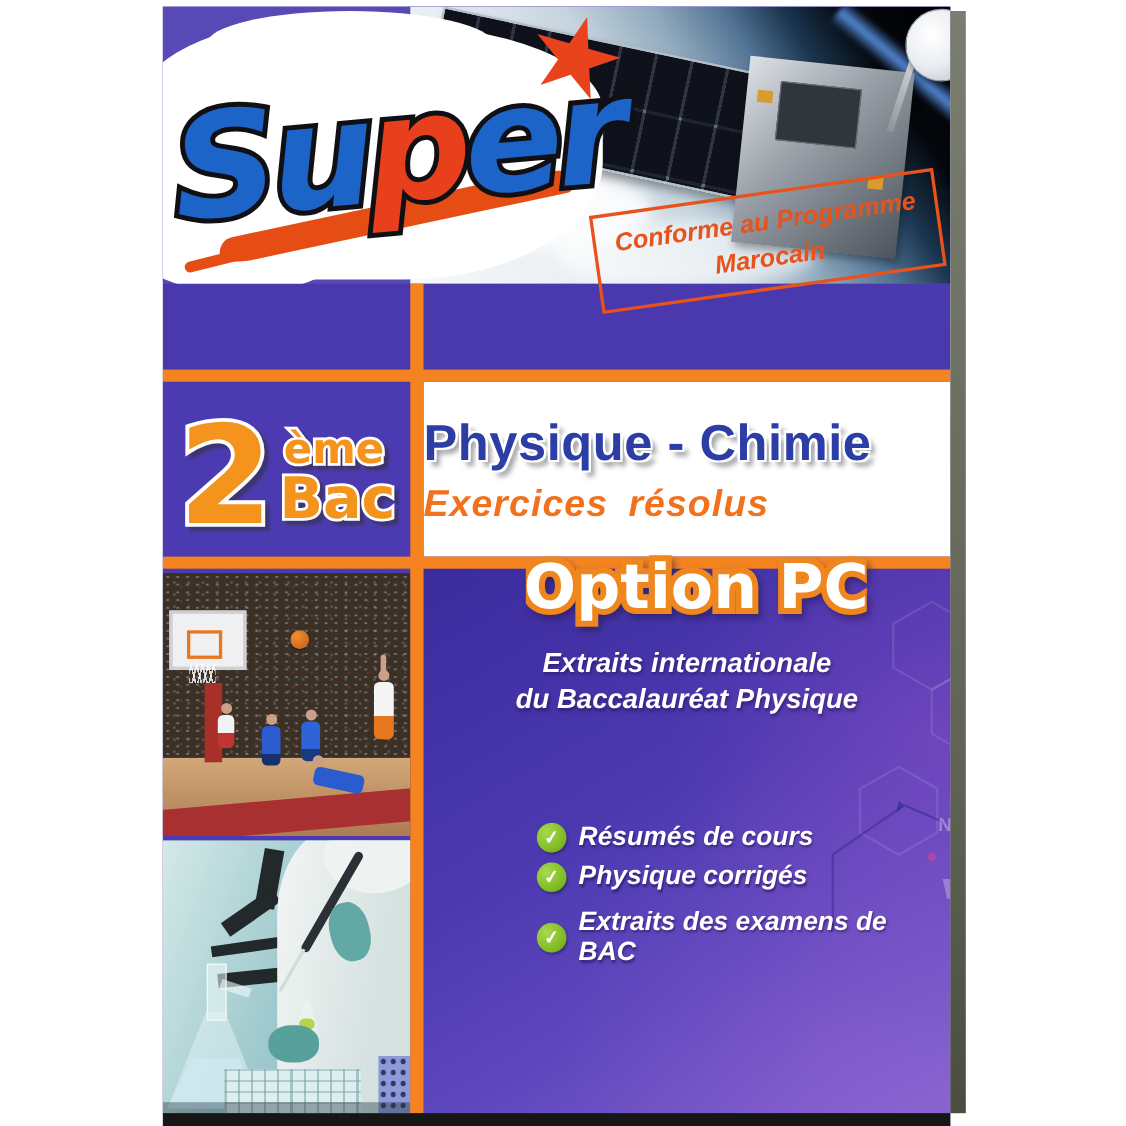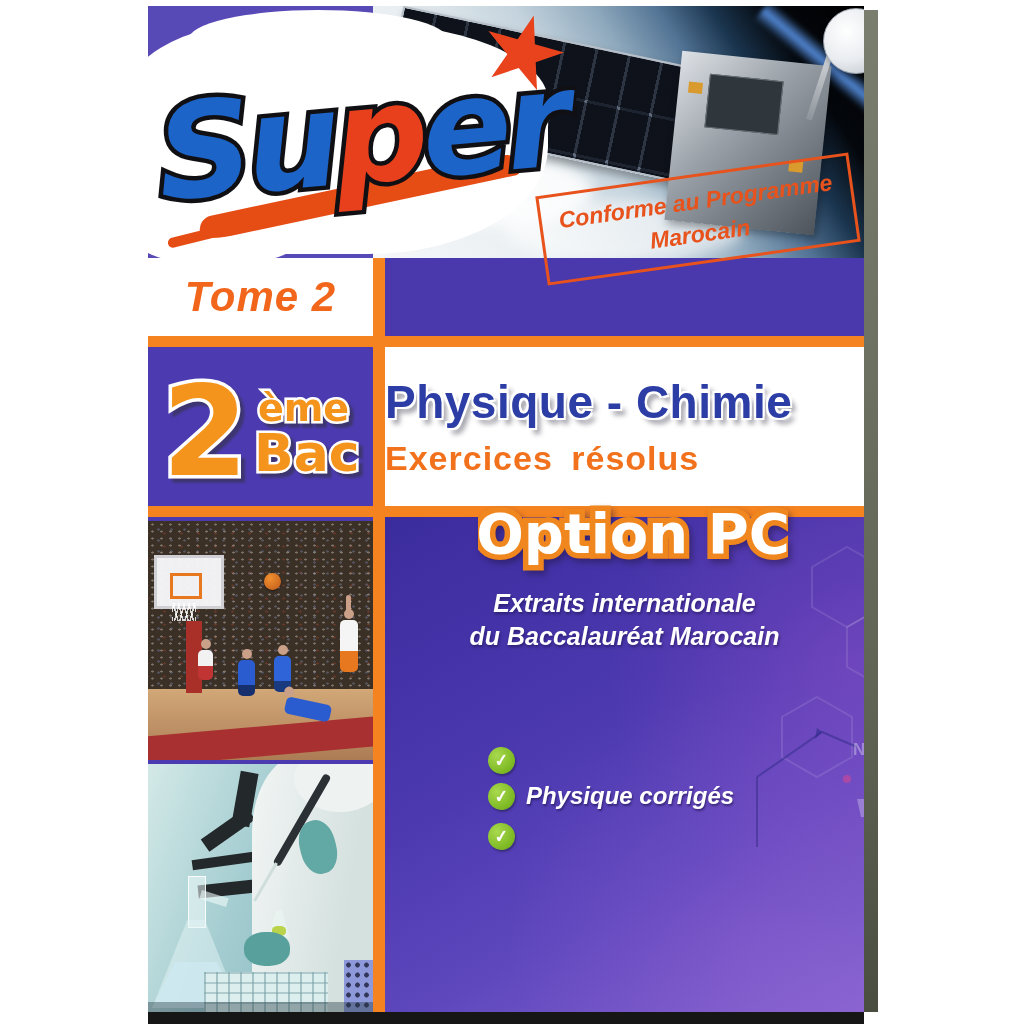--- a/index.html
+++ b/index.html
@@ -122,21 +122,21 @@
       repeating-linear-gradient(180deg,rgba(120,160,165,.45) 0 2px,transparent 2px 10px);}
   .lab .rack{position:absolute;left:196px;top:196px;width:29px;height:52px;background:#8d99da;
     background-image:radial-gradient(rgba(30,30,60,.8) 2px,transparent 2.6px);background-size:9px 10px;}
   .lab .bench{position:absolute;left:0;top:238px;width:225px;height:10px;background:rgba(35,55,66,.4);}
 
   
   .right-white{position:absolute;left:237px;top:0;width:479px;height:159px;background:#ffffff;
     display:flex;flex-direction:column;align-items:flex-start;justify-content:center;gap:10px;}
   .title{color:#2c3ea6;font-weight:800;font-size:46px;letter-spacing:.5px;white-space:nowrap;
     text-shadow:-2px -2px 0 #fff,2px -2px 0 #fff,-2px 2px 0 #fff,2px 2px 0 #fff,5px 6px 5px rgba(40,40,60,.45);}
-  .subtitle{color:#f2711c;font-weight:bold;font-size:34px;letter-spacing:1px;word-spacing:8px;}
+  .subtitle{color:#f2711c;font-weight:bold;font-size:34px;letter-spacing:1px;word-spacing:8px;font-style:italic;}
   .right-purple{position:absolute;left:237px;top:170px;width:532px;height:495px;overflow:hidden;
     background:linear-gradient(150deg,#3b2c9e 0%,#4c39b0 40%,#5f48be 65%,#7a5ccb 88%,#8a66d2 100%);}
   .right-purple .magenta{position:absolute;inset:0;
     background:radial-gradient(circle at 88% 30%,rgba(210,90,210,.20),transparent 42%),
                radial-gradient(circle at 70% 85%,rgba(230,120,230,.12),transparent 45%);}
   .decor-svg{position:absolute;right:0;top:0;width:220px;height:420px;opacity:.9;}
   .option-svg{position:absolute;left:330px;top:146px;width:310px;height:84px;z-index:40;
     filter:drop-shadow(3px 4px 3px rgba(30,20,60,.45));}
   .section{position:absolute;left:237px;top:240px;width:479px;text-align:center;z-index:25;
     color:#ffffff;font-weight:bold;font-style:italic;font-size:25px;line-height:1.3;
@@ -183,23 +183,20 @@
         </text>
       </svg>
       <div class="star"></div>
     </div>
 
     <div class="stamp">
       <div>Conforme au Programme</div>
       <div>Marocain</div>
     </div>
 
-    <div class="band-left">
-      <span class="tome">Tome 2</span>
-    </div>
     <div class="hline1"></div>
     <div class="vdivider"></div>
 
     <div class="main">
       <div class="left-col">
         <svg class="badge-svg" viewBox="0 0 210 126">
           <text x="6" y="112" font-family="DejaVu Sans, sans-serif" font-size="124" font-weight="bold" stroke="#ffffff" stroke-width="7" paint-order="stroke" fill="#f5941c">2</text>
           <text x="102" y="58" font-family="DejaVu Sans, sans-serif" font-size="38" font-weight="bold" stroke="#ffffff" stroke-width="5" paint-order="stroke" fill="#f5941c">ème</text>
           <text x="98" y="108" font-family="DejaVu Sans, sans-serif" font-size="52" font-weight="bold" stroke="#ffffff" stroke-width="5" paint-order="stroke" fill="#f5941c">Bac</text>
         </svg>
@@ -284,33 +281,35 @@
         </svg>
 
       </div>
 
       <svg class="option-svg" viewBox="0 0 310 84">
         <text x="155" y="60" text-anchor="middle" font-family="DejaVu Sans, sans-serif" font-size="56" font-weight="bold" stroke="#f0861e" stroke-width="11" paint-order="stroke" fill="#ffffff">Option PC</text>
       </svg>
 
       <div class="section">
         <div>Extraits internationale</div>
-        <div>du Baccalauréat Marocain</div>
+        <div>du Baccalauréat Physique</div>
       </div>
 
       <div class="features">
         <div class="feature">
           <div class="check-dot">✓</div>
+          <div class="feature-label">Résumés de cours</div>
         </div>
         <div class="feature">
           <div class="check-dot">✓</div>
           <div class="feature-label">Physique corrigés</div>
         </div>
         <div class="feature f3">
           <div class="check-dot">✓</div>
+          <div class="feature-label">Extraits des examens de BAC</div>
         </div>
       </div>
     </div>
 
     <div class="bottom-shadow"></div>
   </div>
 
   <div class="edge-shadow"></div>
 </div>
 

